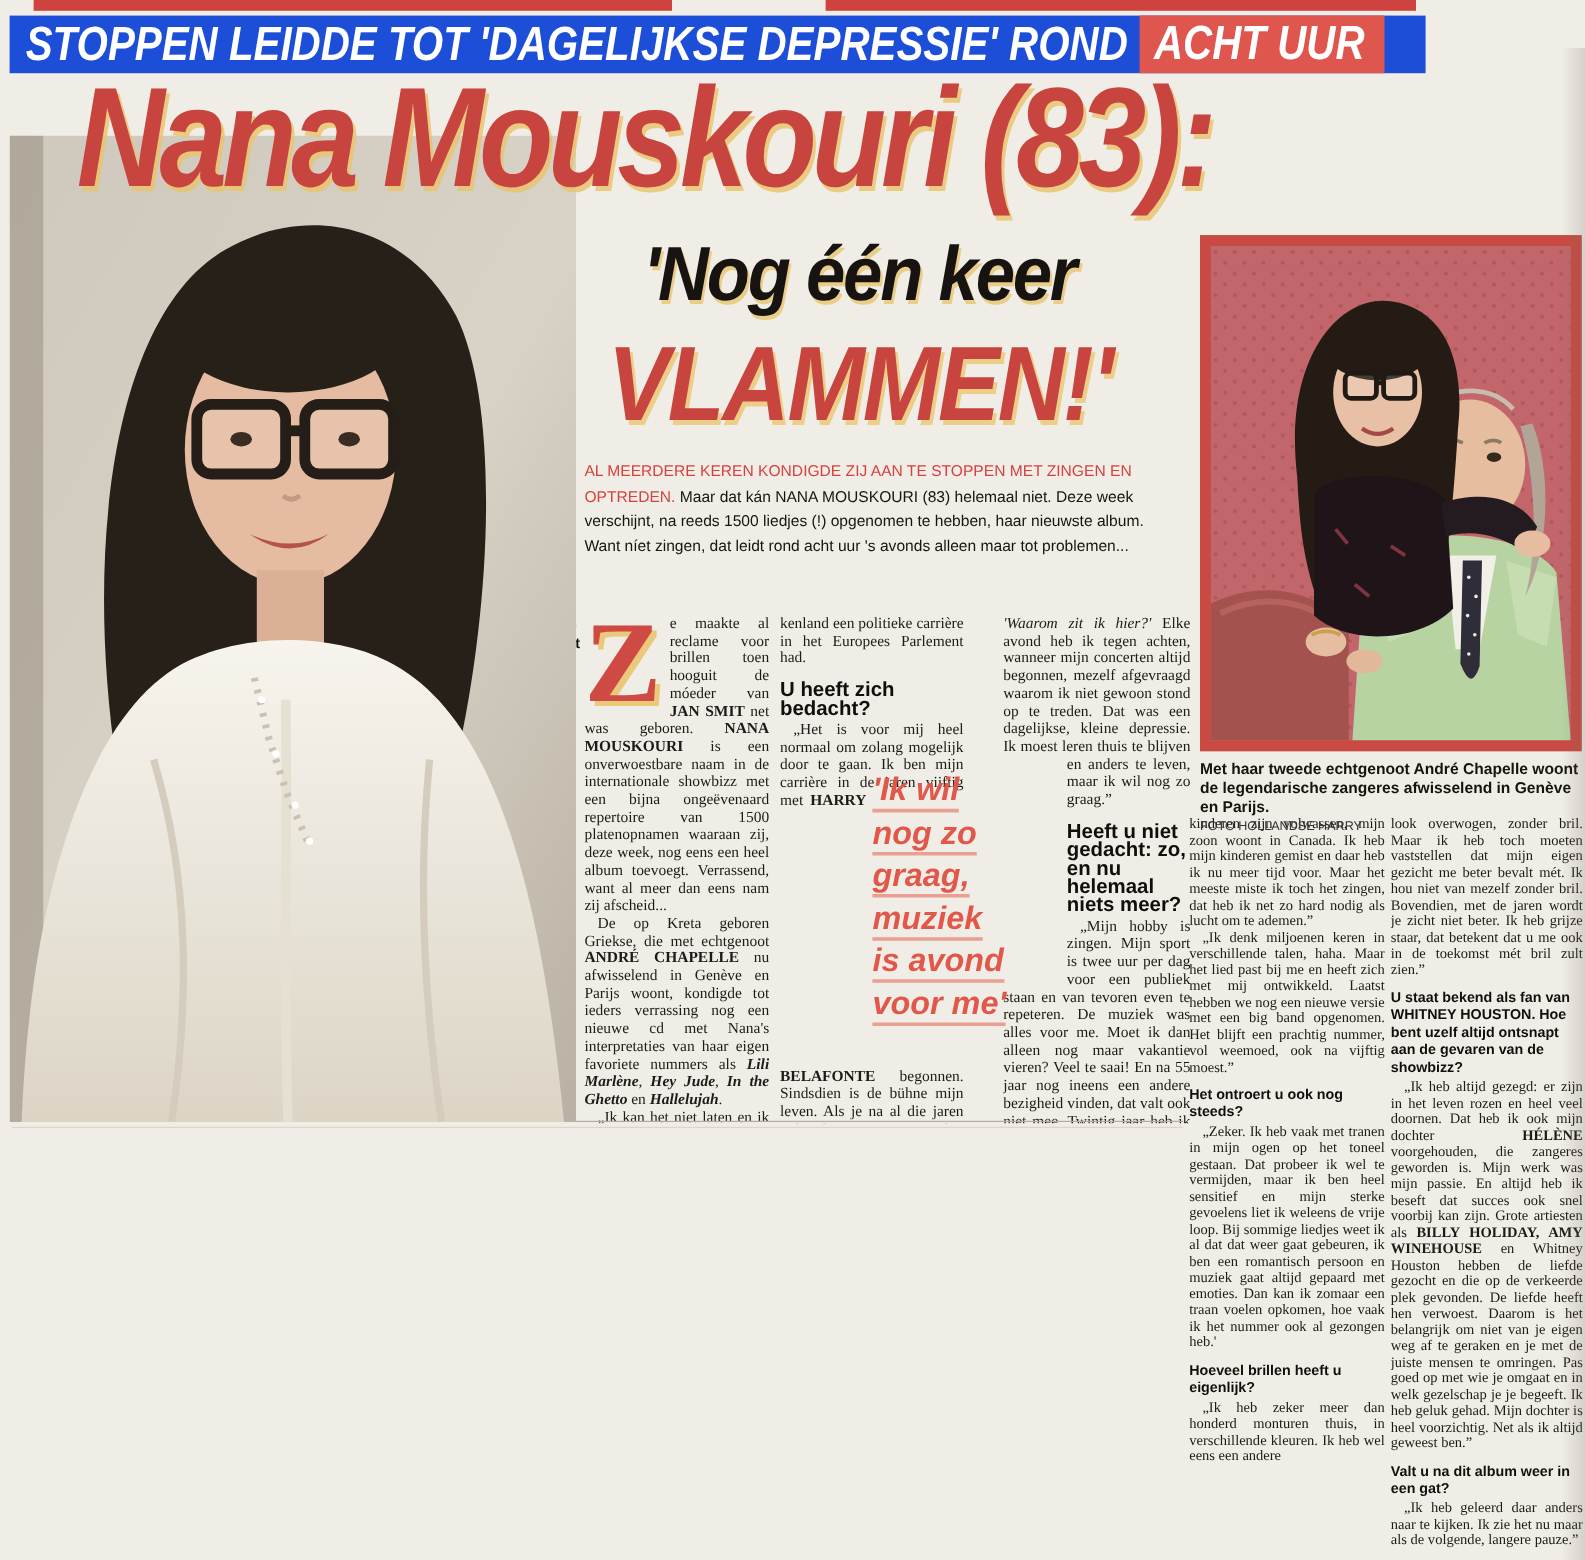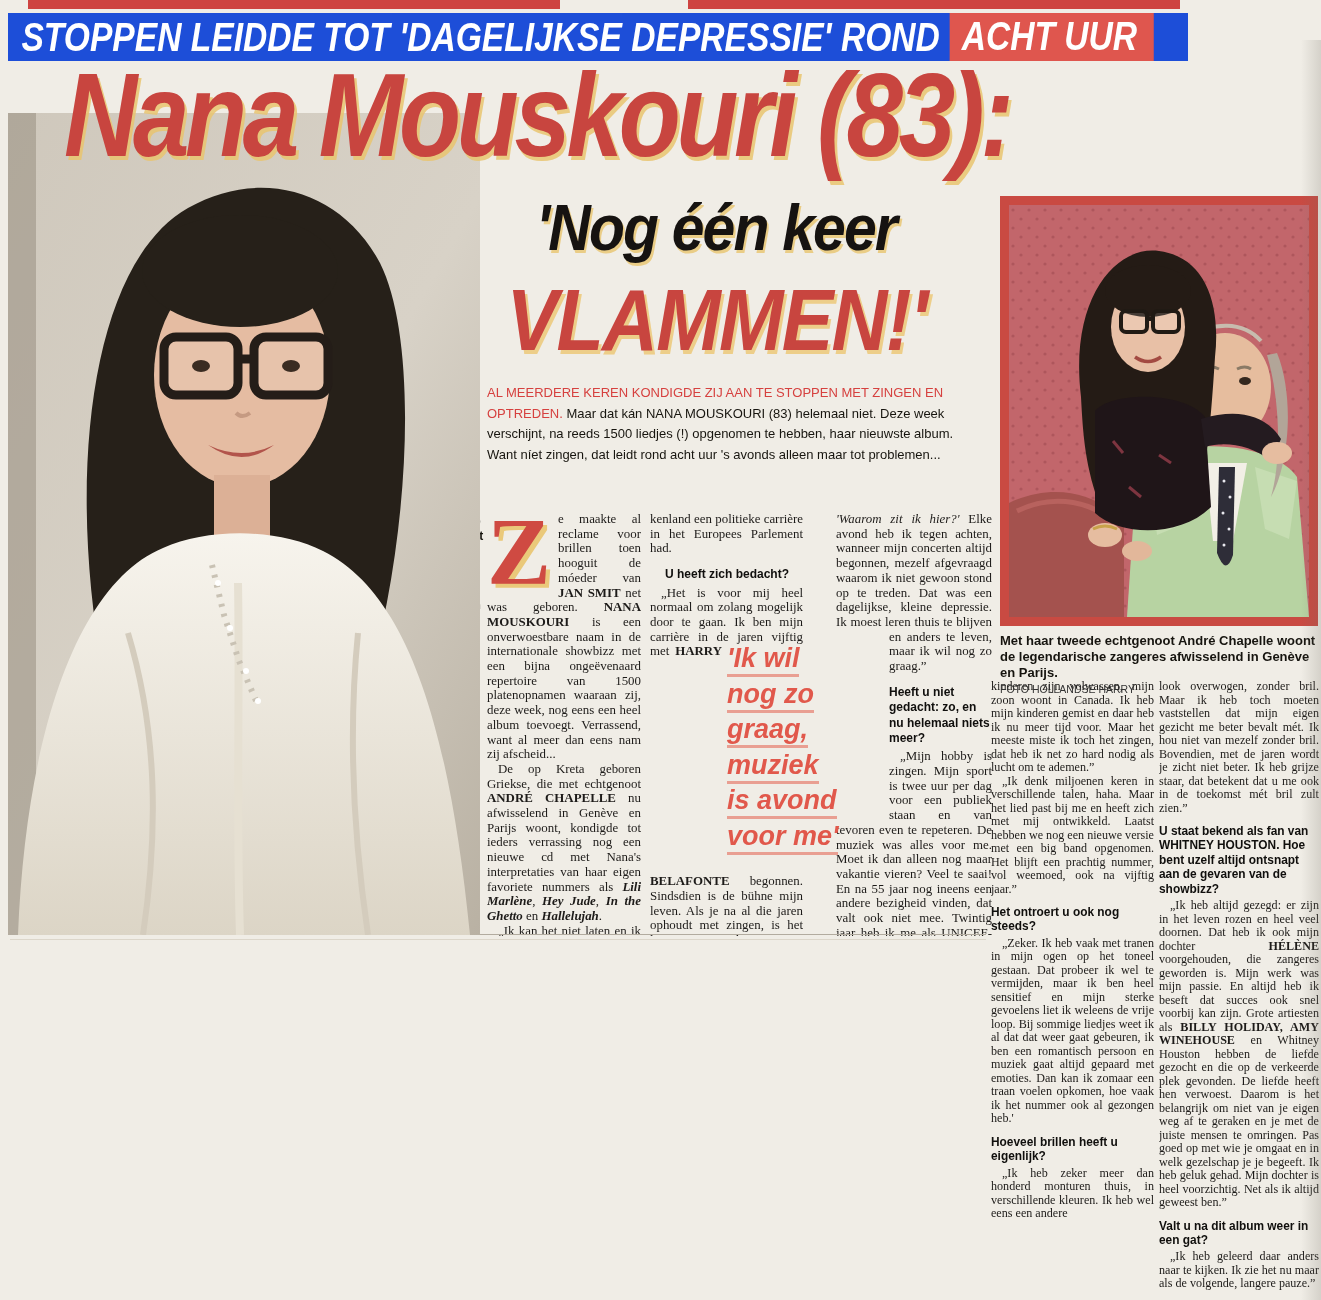--- a/index.html
+++ b/index.html
@@ -59,21 +59,21 @@
   .c45{font-size:12.1px;line-height:13.5px;}
   #col1{left:487px;top:512px;width:154px;height:424px;}
   #col2{left:650px;top:512px;width:153px;height:424px;}
   #col3{left:836px;top:512px;width:156px;height:424px;}
   #col4{left:991px;top:680px;width:163px;height:619px;}
   #col5{left:1159px;top:680px;width:160px;height:619px;}
   .para{margin:0;}
   .para.indent{text-indent:11px;}
   .question{font-family:"Liberation Sans",sans-serif;font-weight:bold;color:#100f0d;
     text-align:left;margin:11px 0 3px;}
-  .c123 .question{font-size:12px;line-height:15.4px;margin-left:15px;}
+  .c123 .question{font-size:17px;line-height:15.4px;}
   .c45 .question{font-size:11.9px;line-height:14.4px;margin:9px 0 3px;}
   .b{font-weight:bold;}
   .i{font-style:italic;}
   .spacer-right{float:right;margin-left:5px;}
   .spacer-left{float:left;margin-right:5px;}
   .dropcap{float:left;font-family:"Liberation Serif",serif;font-weight:bold;
     font-size:96px;line-height:72px;color:#cf4a42;margin:4px 7px 0 0;
     text-shadow:4px 4px 0 rgba(233,196,110,.9);}
   
   .pullquote{position:absolute;left:727px;top:641px;width:182px;z-index:7;
@@ -172,21 +172,21 @@
       <h3 class="question"><span>U heeft zich bedacht?</span></h3>
       <p class="para indent"><span>„Het is voor mij heel normaal om zolang mogelijk door te gaan. Ik ben mijn carrière in de jaren vijftig </span><span class="spacer-right" style="width: 76px; height: 230px;"></span><span>met </span><span class="b">HARRY BELAFONTE</span><span> begonnen. Sindsdien is de bühne mijn leven. Als je na al die jaren ophoudt met zingen, is het lastig met die nieuwe eenzaamheid om te gaan. Er is iets weg uit je leven, wat eenvoudig terug te brengen is door de draad weer op te pakken en dat is wat ik doe. Overal waar ik kwam, waren altijd ogen, harten en mensen. Als je dan, terwijl je de rust eigenlijk nodig hebt, plotseling thuis zit, denk je:</span></p>
     </div>
   <div id="col3" class="col c123">
       <p class="para"><span class="i">'Waarom zit ik hier?'</span><span> Elke avond heb ik tegen achten, wanneer mijn concerten altijd begonnen, mezelf afgevraagd waarom ik niet gewoon stond op te treden. Dat was een dagelijkse, kleine depressie. Ik moest leren thuis te blijven en anders te </span><span class="spacer-left" style="width: 48px; height: 182px;"></span><span>leven, maar ik wil nog zo graag.”</span></p>
       <h3 class="question"><span>Heeft u niet gedacht: zo, en nu helemaal niets meer?</span></h3>
       <p class="para indent"><span>„Mijn hobby is zingen. Mijn sport is twee uur per dag voor een publiek staan en van tevoren even te repeteren. De muziek was alles voor me. Moet ik dan alleen nog maar vakantie vieren? Veel te saai! En na 55 jaar nog ineens een andere bezigheid vinden, dat valt ook niet mee. Twintig jaar heb ik me als UNICEF-ambassadeur ingezet, wat veel voldoening gaf. Mijn eigen</span></p>
     </div>
   <div id="col4" class="col c45">
       <p class="para"><span>kinderen zijn volwassen, mijn zoon woont in Canada. Ik heb mijn kinderen gemist en daar heb ik nu meer tijd voor. Maar het meeste miste ik toch het zingen, dat heb ik net zo hard nodig als lucht om te ademen.”</span></p>
-      <p class="para indent"><span>„Ik denk miljoenen keren in verschillende talen, haha. Maar het lied past bij me en heeft zich met mij ontwikkeld. Laatst hebben we nog een nieuwe versie met een big band opgenomen. Het blijft een prachtig nummer, vol weemoed, ook na vijftig jaar.”</span></p>
+      <p class="para indent"><span>„Ik denk miljoenen keren in verschillende talen, haha. Maar het lied past bij me en heeft zich met mij ontwikkeld. Laatst hebben we nog een nieuwe versie met een big band opgenomen. Het blijft een prachtig nummer, vol weemoed, ook na vijftig moest.”</span></p>
       <h3 class="question"><span>Het ontroert u ook nog steeds?</span></h3>
       <p class="para indent"><span>„Zeker. Ik heb vaak met tranen in mijn ogen op het toneel gestaan. Dat probeer ik wel te vermijden, maar ik ben heel sensitief en mijn sterke gevoelens liet ik weleens de vrije loop. Bij sommige liedjes weet ik al dat dat weer gaat gebeuren, ik ben een romantisch persoon en muziek gaat altijd gepaard met emoties. Dan kan ik zomaar een traan voelen opkomen, hoe vaak ik het nummer ook al gezongen heb.'</span></p>
       <h3 class="question"><span>Hoeveel brillen heeft u eigenlijk?</span></h3>
       <p class="para indent"><span>„Ik heb zeker meer dan honderd monturen thuis, in verschillende kleuren. Ik heb wel eens een andere</span></p>
     </div>
   <div id="col5" class="col c45">
       <p class="para"><span>look overwogen, zonder bril. Maar ik heb toch moeten vaststellen dat mijn eigen gezicht me beter bevalt mét. Ik hou niet van mezelf zonder bril. Bovendien, met de jaren wordt je zicht niet beter. Ik heb grijze staar, dat betekent dat u me ook in de toekomst mét bril zult zien.”</span></p>
       <h3 class="question"><span>U staat bekend als fan van WHITNEY HOUSTON. Hoe bent uzelf altijd ontsnapt aan de gevaren van de showbizz?</span></h3>
       <p class="para indent"><span>„Ik heb altijd gezegd: er zijn in het leven rozen en heel veel doornen. Dat heb ik ook mijn dochter </span><span class="b">HÉLÈNE</span><span> voorgehouden, die zangeres geworden is. Mijn werk was mijn passie. En altijd heb ik beseft dat succes ook snel voorbij kan zijn. Grote artiesten als </span><span class="b">BILLY HOLIDAY, AMY WINEHOUSE</span><span> en Whitney Houston hebben de liefde gezocht en die op de verkeerde plek gevonden. De liefde heeft hen verwoest. Daarom is het belangrijk om niet van je eigen weg af te geraken en je met de juiste mensen te omringen. Pas goed op met wie je omgaat en in welk gezelschap je je begeeft. Ik heb geluk gehad. Mijn dochter is heel voorzichtig. Net als ik altijd geweest ben.”</span></p>
       <h3 class="question"><span>Valt u na dit album weer in een gat?</span></h3>

